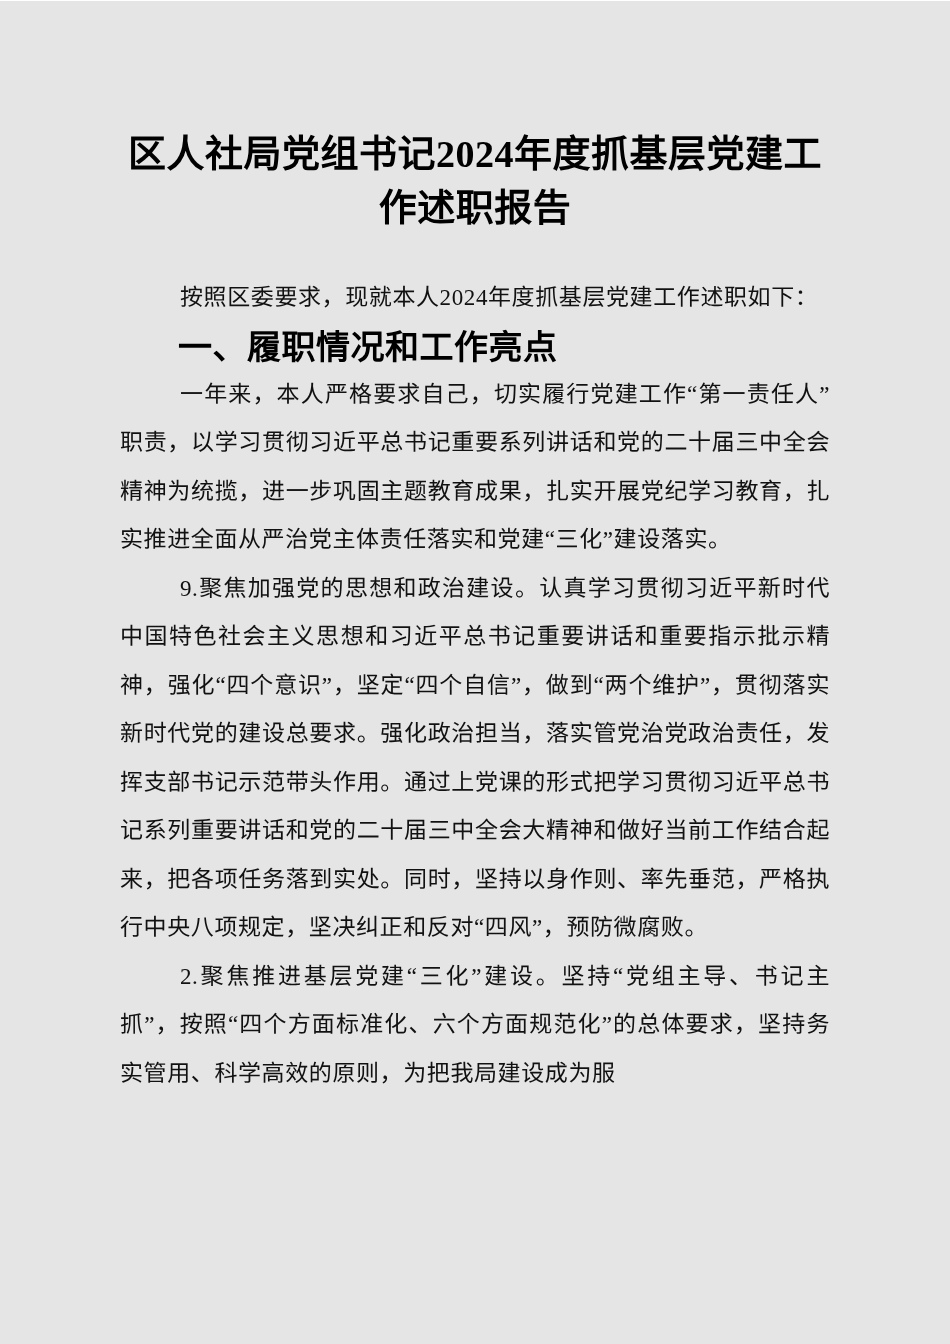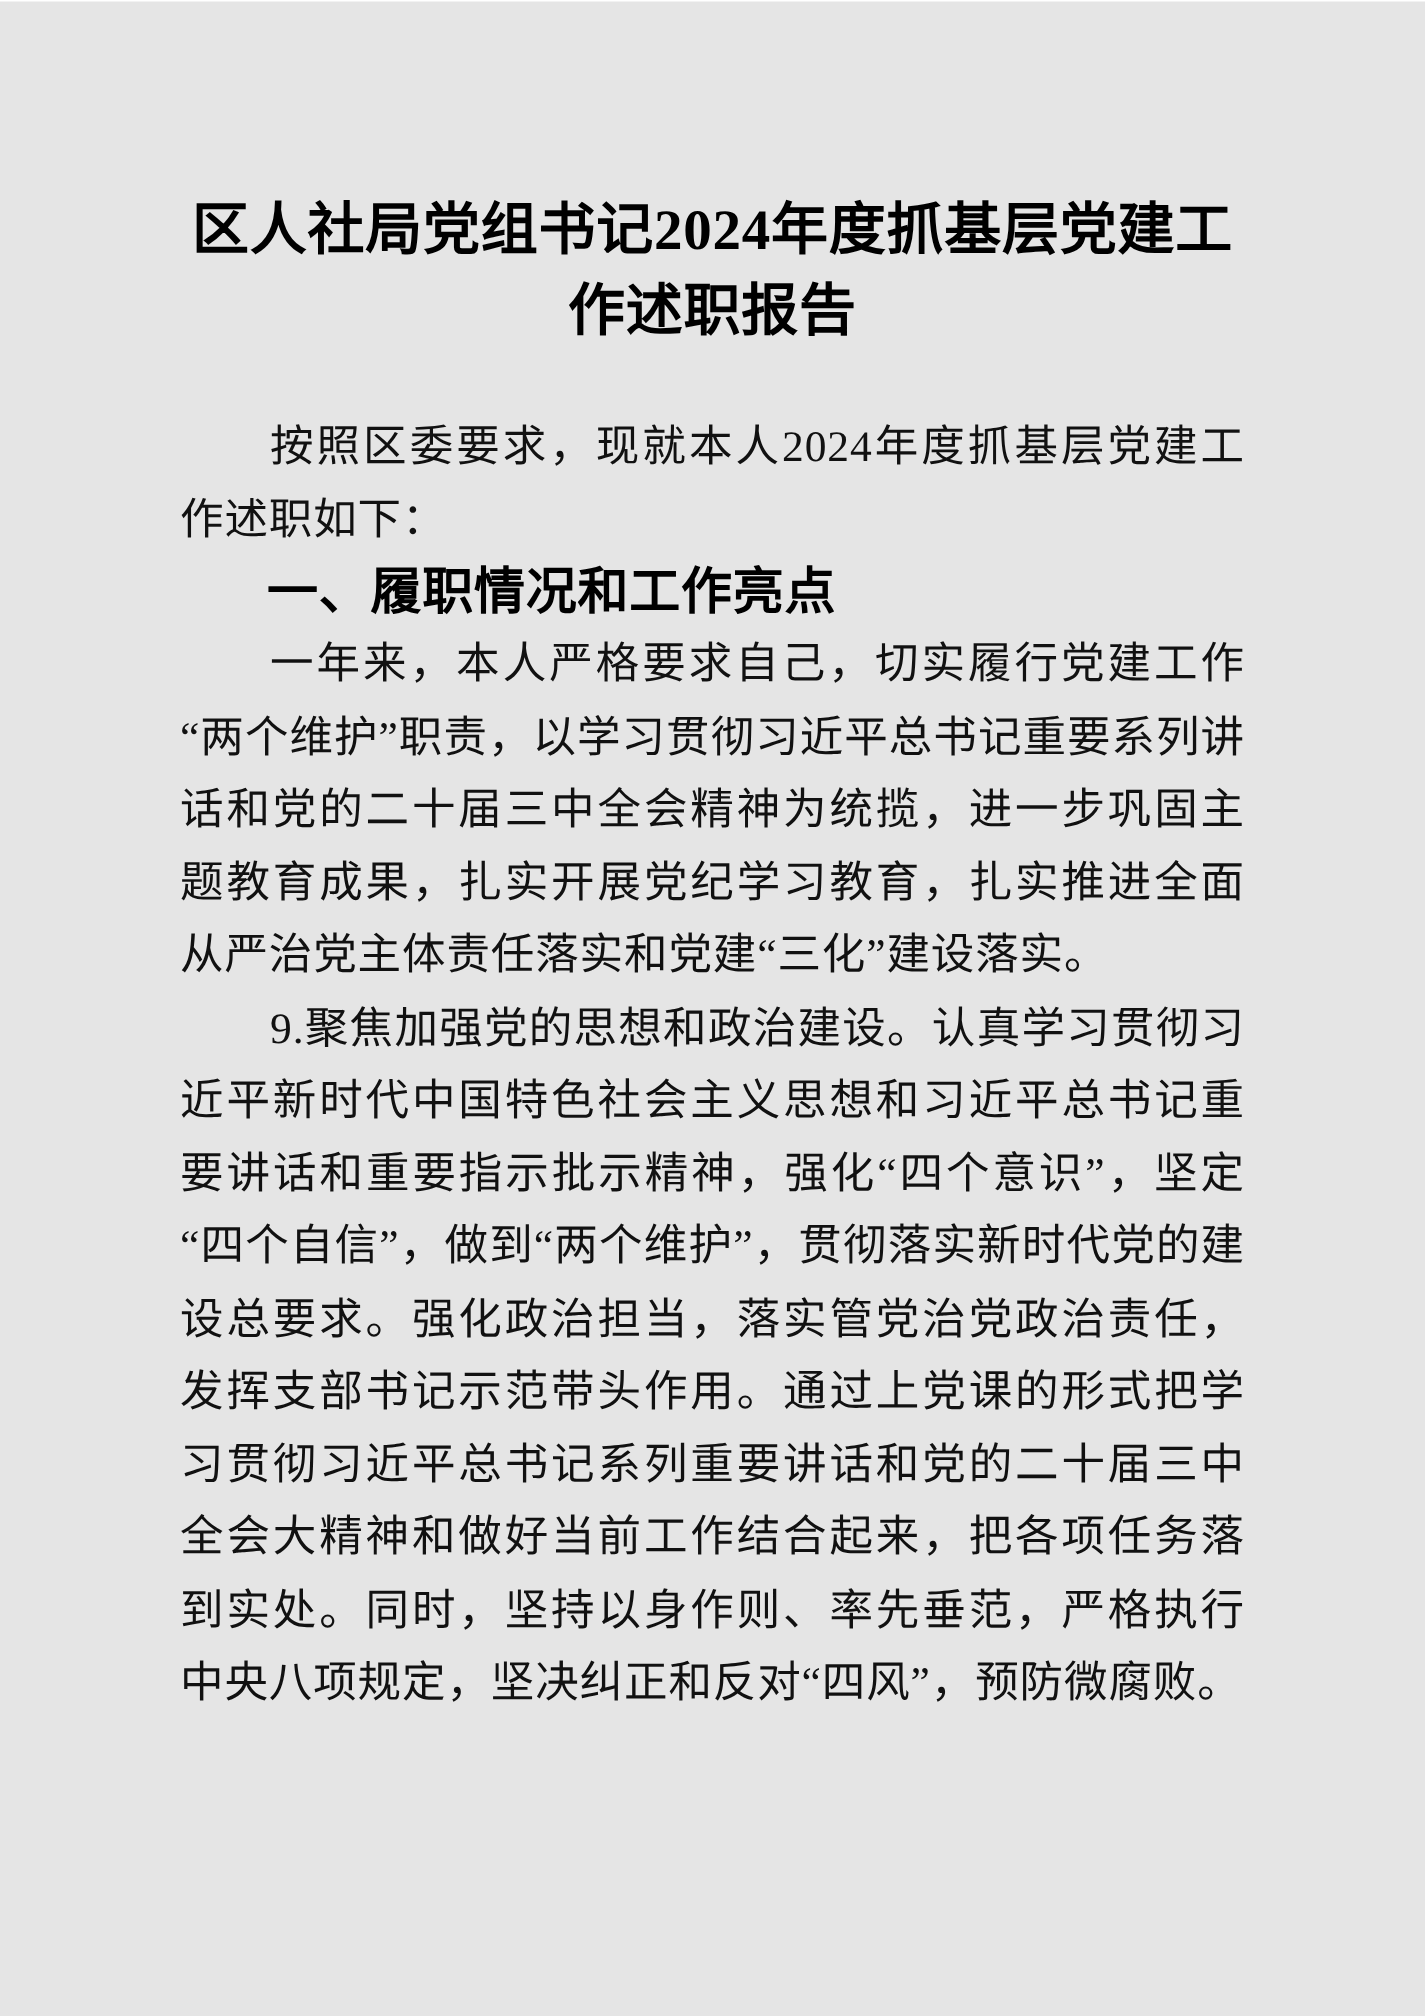--- a/index.html
+++ b/index.html
@@ -53,21 +53,21 @@
     text-indent: 58px;
     letter-spacing: 0.5px;
     word-break: break-all;
   }
 
   
   .body-para {
     margin: 0;
     padding: 0;
     font-family: "Liberation Serif", "DejaVu Serif", serif;
-    font-size: 29px;
+    font-size: 23px;
     line-height: 48.5px;
     color: #111111;
     text-align: justify;
     text-justify: inter-ideograph;
     text-indent: 60px;
     letter-spacing: 0.6px;
     word-break: break-all;
   }
 
   .spacer-title-to-body {
@@ -81,19 +81,20 @@
   <div class="content">
 
     <h1 class="doc-title">区人社局党组书记2024年度抓基层党建工作述职报告</h1>
 
     <div class="spacer-title-to-body"></div>
 
     <p class="body-para">按照区委要求，现就本人2024年度抓基层党建工作述职如下：</p>
 
     <h2 class="section-heading">一、履职情况和工作亮点</h2>
 
-    <p class="body-para">一年来，本人严格要求自己，切实履行党建工作“两个维护”职责，以学习贯彻习近平总书记重要系列讲话和党的二十届三中全会精神为统揽，进一步巩固主题教育成果，扎实开展党纪学习教育，扎实推进全面从严治党主体责任落实和党建“三化”建设落实。</p>
+    <p class="body-para">一年来，本人严格要求自己，切实履行党建工作“第一责任人”职责，以学习贯彻习近平总书记重要系列讲话和党的二十届三中全会精神为统揽，进一步巩固主题教育成果，扎实开展党纪学习教育，扎实推进全面从严治党主体责任落实和党建“三化”建设落实。</p>
 
     <p class="body-para">9.聚焦加强党的思想和政治建设。认真学习贯彻习近平新时代中国特色社会主义思想和习近平总书记重要讲话和重要指示批示精神，强化“四个意识”，坚定“四个自信”，做到“两个维护”，贯彻落实新时代党的建设总要求。强化政治担当，落实管党治党政治责任，发挥支部书记示范带头作用。通过上党课的形式把学习贯彻习近平总书记系列重要讲话和党的二十届三中全会大精神和做好当前工作结合起来，把各项任务落到实处。同时，坚持以身作则、率先垂范，严格执行中央八项规定，坚决纠正和反对“四风”，预防微腐败。</p>
 
+    <p class="body-para">2.聚焦推进基层党建“三化”建设。坚持“党组主导、书记主抓”，按照“四个方面标准化、六个方面规范化”的总体要求，坚持务实管用、科学高效的原则，为把我局建设成为服</p>
 
   </div>
 </div>
 
 </body></html>

